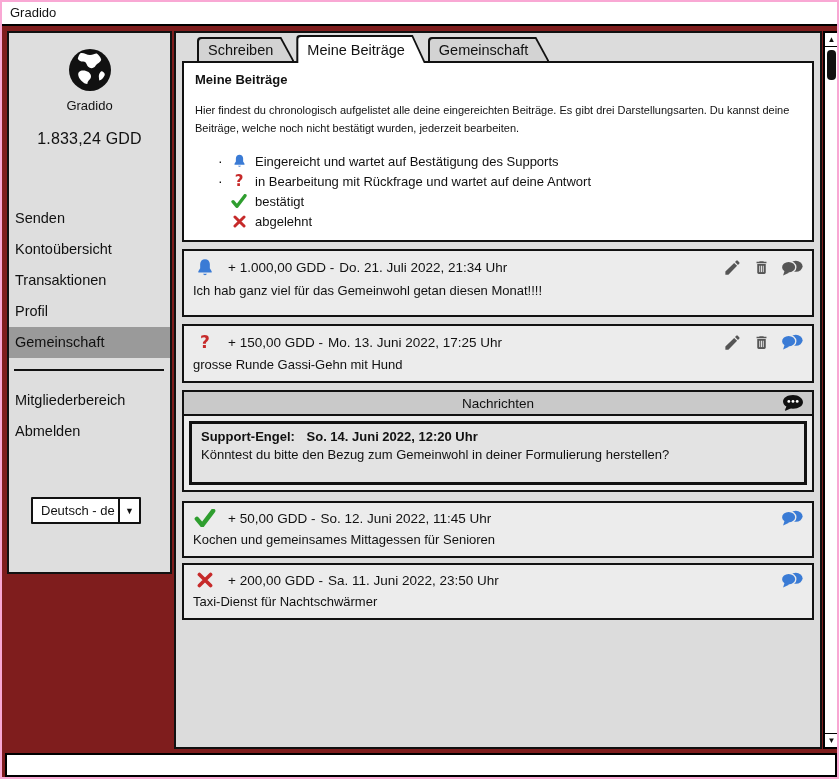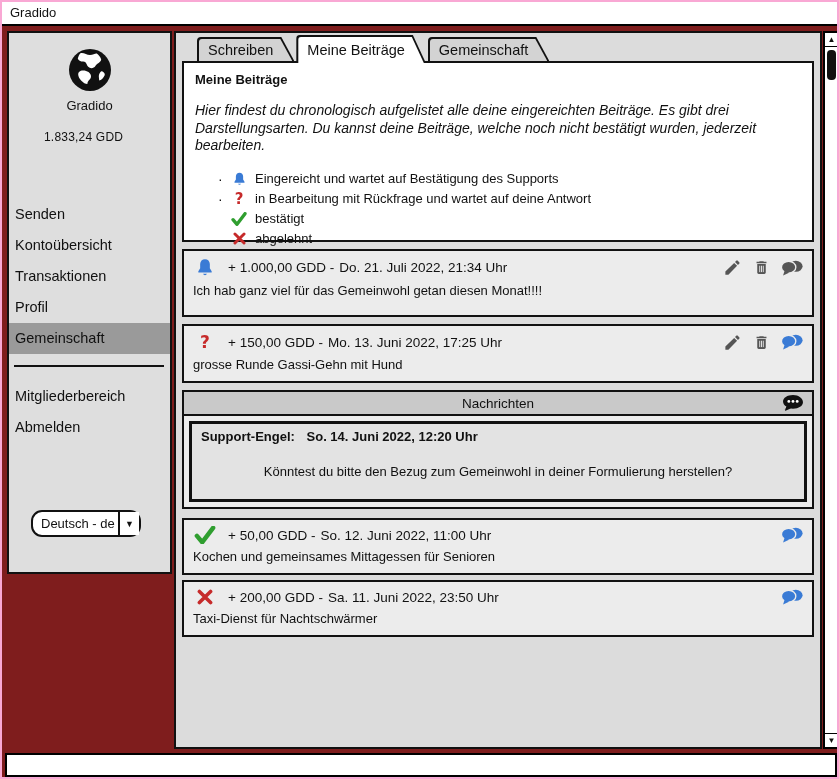--- a/index.html
+++ b/index.html
@@ -18,31 +18,31 @@
     font-size:13px; line-height:22px; padding-left:8px;
   }
 
   
   .sidebar {
     position:absolute; left:5px; top:29px; width:165px; height:543px;
     background:#dedede; border:2px solid #111;
   }
   .logo-wrap { text-align:center; padding-top:13px; }
   .logo-label { text-align:center; font-size:13px; margin-top:4px; }
-  .balance { text-align:left; font-size:12px; margin-top:17px; letter-spacing:.2px;margin-left:35px; }
+  .balance { text-align:center; font-size:16px; margin-top:17px; letter-spacing:.2px; }
   .nav { margin-top:55px; }
   .nav-item {
     height:31px; line-height:31px; font-size:14.5px; padding-left:6px;
     cursor:default; white-space:nowrap;
   }
   .nav-item.active { background:var(--sidebar-highlight,#9a9a9a); }
   .side-divider { border:none; border-top:2px solid #111; margin:11px 6px 6px 5px; }
   .lang-select {
-    position:absolute; left:22px; top:477px; height:27px; width:110px;
-    background:#fff; border:2px solid #111; border-radius:11px;
+    position:absolute; left:22px; top:464px; height:27px; width:110px;
+    background:#fff; border:2px solid #111; border-radius:1px;
     display:flex; align-items:stretch;
   }
   .lang-value { flex:1; font-size:13px; line-height:23px; padding-left:8px; white-space:nowrap; }
   .lang-arrow {
     width:21px; border-left:2px solid #111; display:flex;
     align-items:center; justify-content:center; font-size:9px; background:#fff;
   }
 
   
   .main {
@@ -64,21 +64,21 @@
     font-size:14.5px; padding:3px 19px 3px 9px; white-space:nowrap;
   }
   .tab.active { margin-bottom:-2px; z-index:4; }
   .tab.active .tab-inner { background:#fff; padding-top:5px; padding-bottom:5px; }
 
   .content-box {
     position:relative; z-index:2; margin:0 6px; height:181px;
     background:#fff; border:2px solid #111; padding:9px 11px;
   }
   .content-title { font-size:13px; font-weight:bold; }
-  .content-desc { font-size:14px; line-height:17.5px; margin-top:15px; max-width:612px;font-style:italic; }
+  .content-desc { font-size:11px; line-height:17.5px; margin-top:15px; max-width:612px; }
   .legend { margin-top:14px; margin-left:23px; }
   .legend-row { display:flex; align-items:center; height:20px; }
   .legend-bullet { width:10px; font-size:14px; }
   .legend-icon { width:22px; display:flex; align-items:center; justify-content:center; }
   .legend-text { font-size:13px; margin-left:5px; }
 
   .entry {
     margin:7px 6px 0; background:#ececec; border:2px solid #111;
   }
   .entry-head { display:flex; align-items:center; padding:6px 9px 1px 9px; }
@@ -95,21 +95,21 @@
   .msg-block { margin:7px 6px 0; border:2px solid #111; background:#ececec; }
   .msg-header {
     position:relative; height:24px; background:#c9c9c9; border-bottom:2px solid #111;
     text-align:center; font-size:13.5px; line-height:23px;
   }
   .msg-header-icon { position:absolute; right:7px; top:2px; cursor:pointer; }
   .msg-body { padding:5px; }
   .msg-card { border:3px solid #111; background:#e3e3e3; padding:5px 9px 20px 9px; }
   .msg-meta { font-size:13px; font-weight:bold; }
   .msg-meta .msg-date { margin-left:8px; }
-  .msg-text { font-size:13px; margin-top:20px;text-align:center; }
+  .msg-text { font-size:13px; margin-top:3px; }
 
   
   .scrollbar {
     position:absolute; left:821px; top:29px; width:17px; height:718px;
     background:#fff; border:2px solid #000;
   }
   .scroll-btn {
     position:absolute; left:0; right:0; height:14px; background:#fff;
     display:flex; align-items:center; justify-content:center;
     font-size:8px; line-height:8px; cursor:pointer;
@@ -323,21 +323,21 @@
     </div>
 
     <div class="entry" style="margin-top:9px;">
       <div class="entry-head">
         <span class="entry-status icon-green">
           <svg width="22" height="18" viewBox="0 0 24 20">
               <path d="M3 11l6 7L21 2" fill="none" stroke="currentColor" stroke-width="5" stroke-linecap="round" stroke-linejoin="round"></path>
             </svg>
         </span>
         <span class="entry-title">
-          <span class="amt">+ 50,00 GDD -</span><span>So. 12. Juni 2022, 11:00 Uhr</span>
+          <span class="amt">+ 50,00 GDD -</span><span>So. 12. Juni 2022, 11:45 Uhr</span>
         </span>
         <span class="entry-actions">
           <span class="action icon-blue">
             <svg width="22" height="18" viewBox="0 0 26 20">
                 <ellipse cx="17.5" cy="8" rx="8" ry="6.5" fill="currentColor"></ellipse>
                 <ellipse cx="9" cy="9" rx="8.5" ry="7" fill="currentColor" stroke="#ececec" stroke-width="1.6"></ellipse>
                 <path d="M4.5 12.5L2.5 19l7-3.5z" fill="currentColor"></path>
               </svg>
           </span>
         </span>

